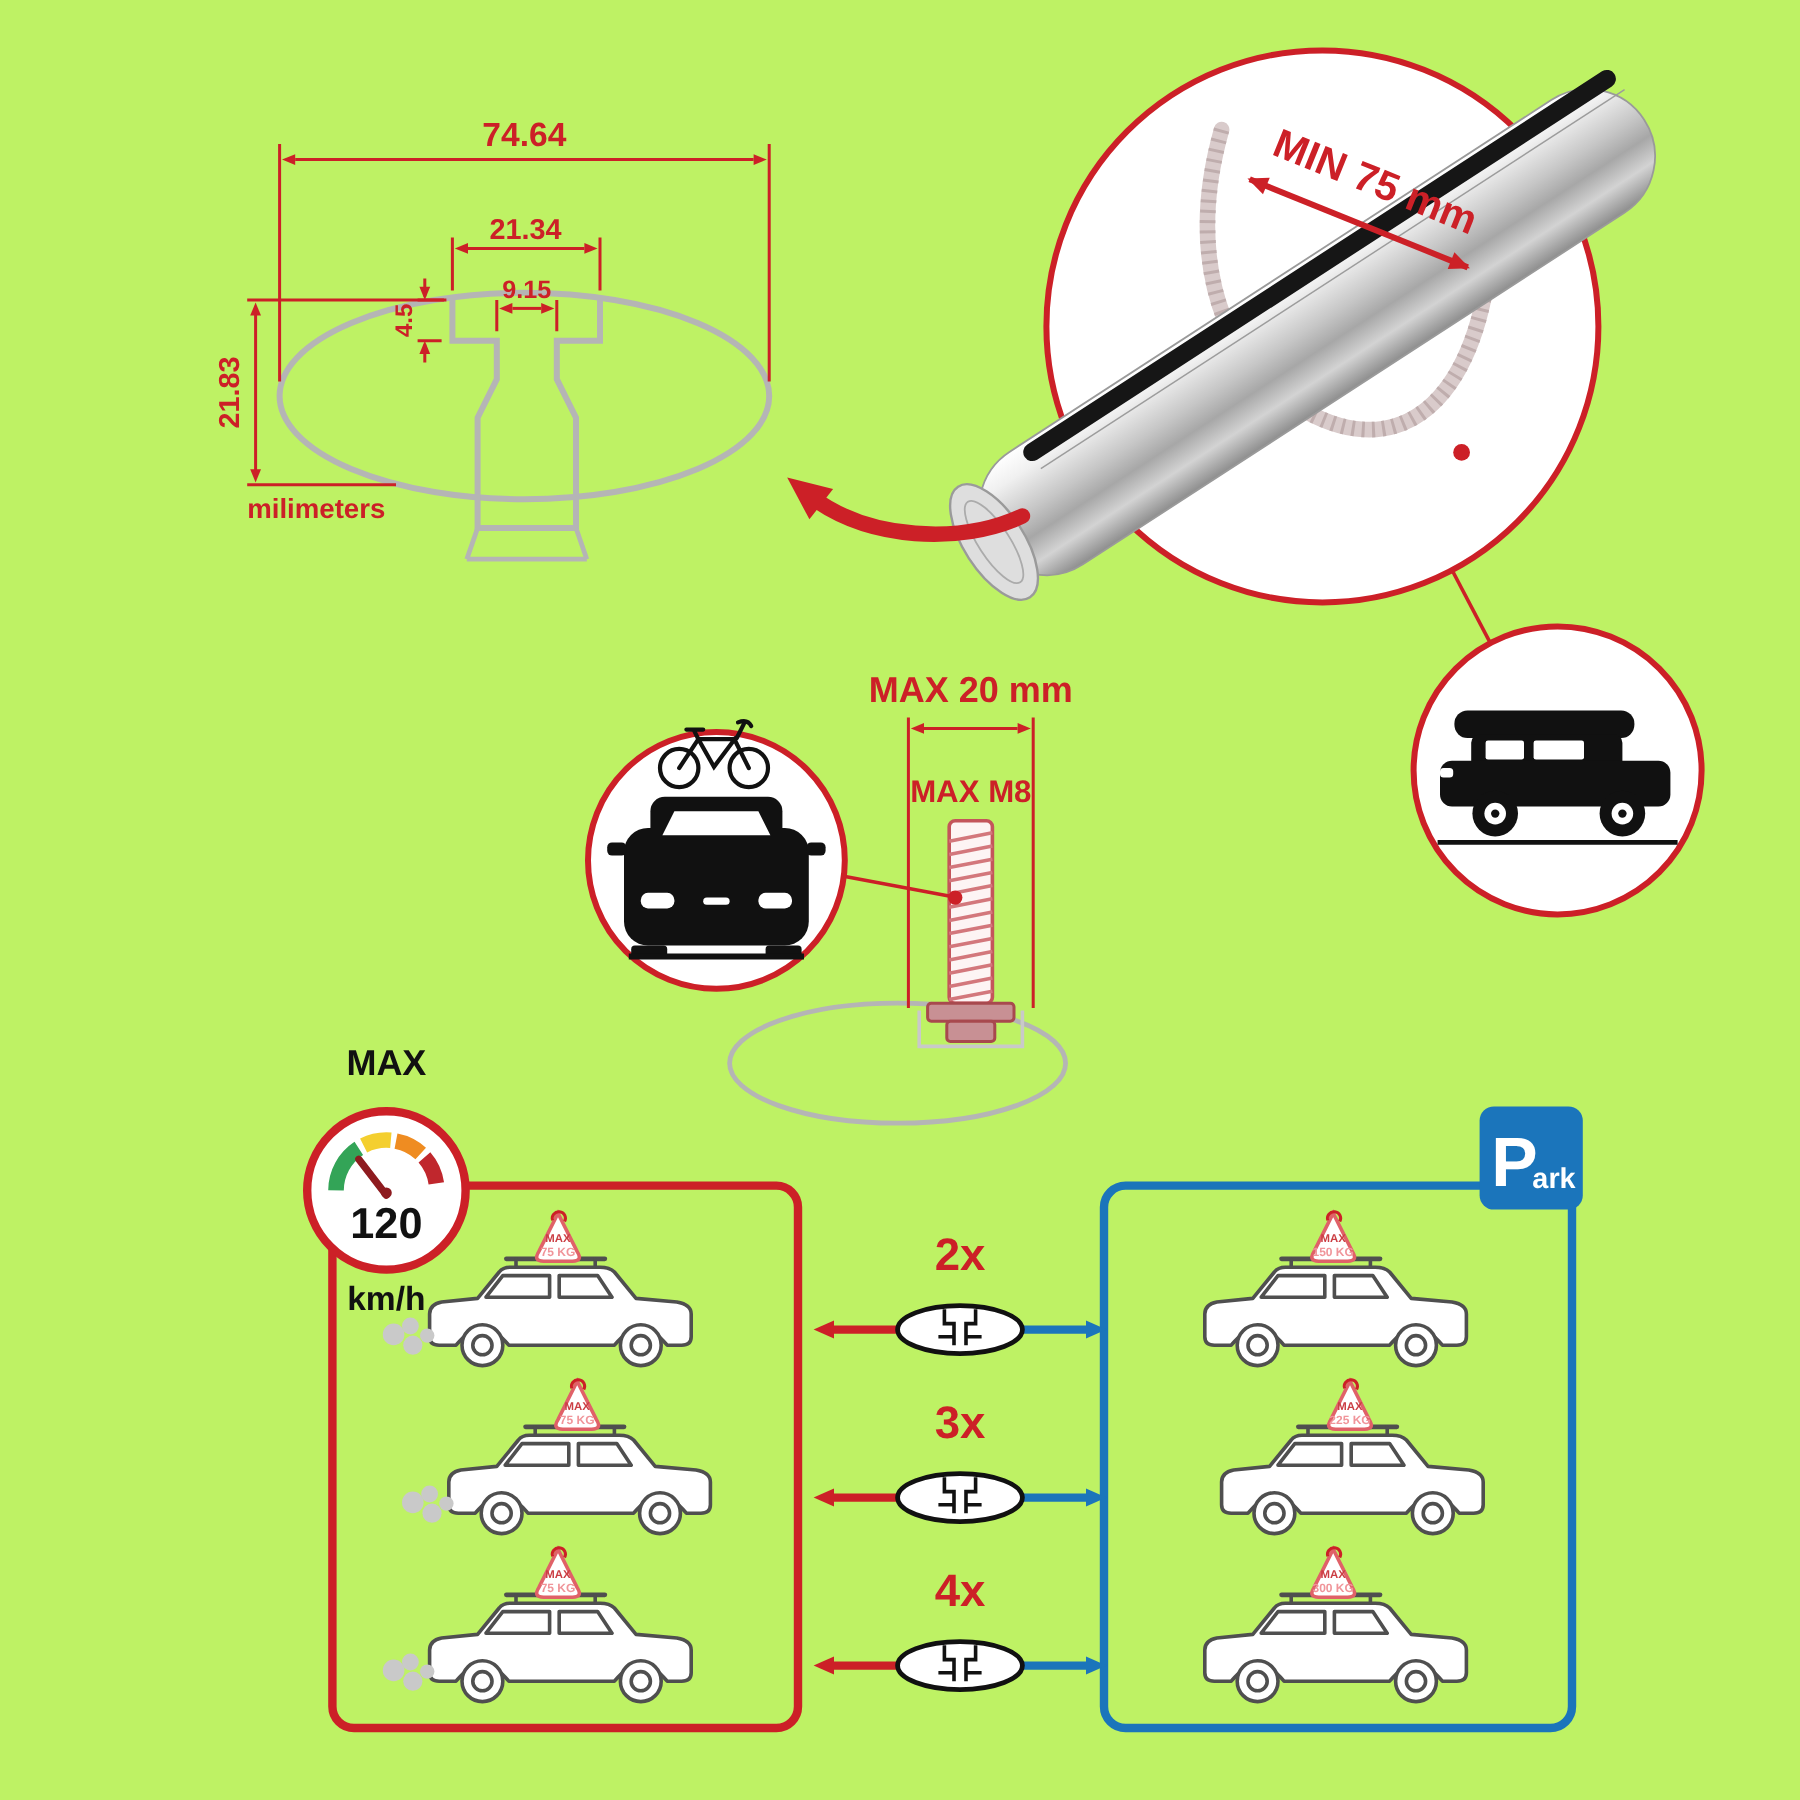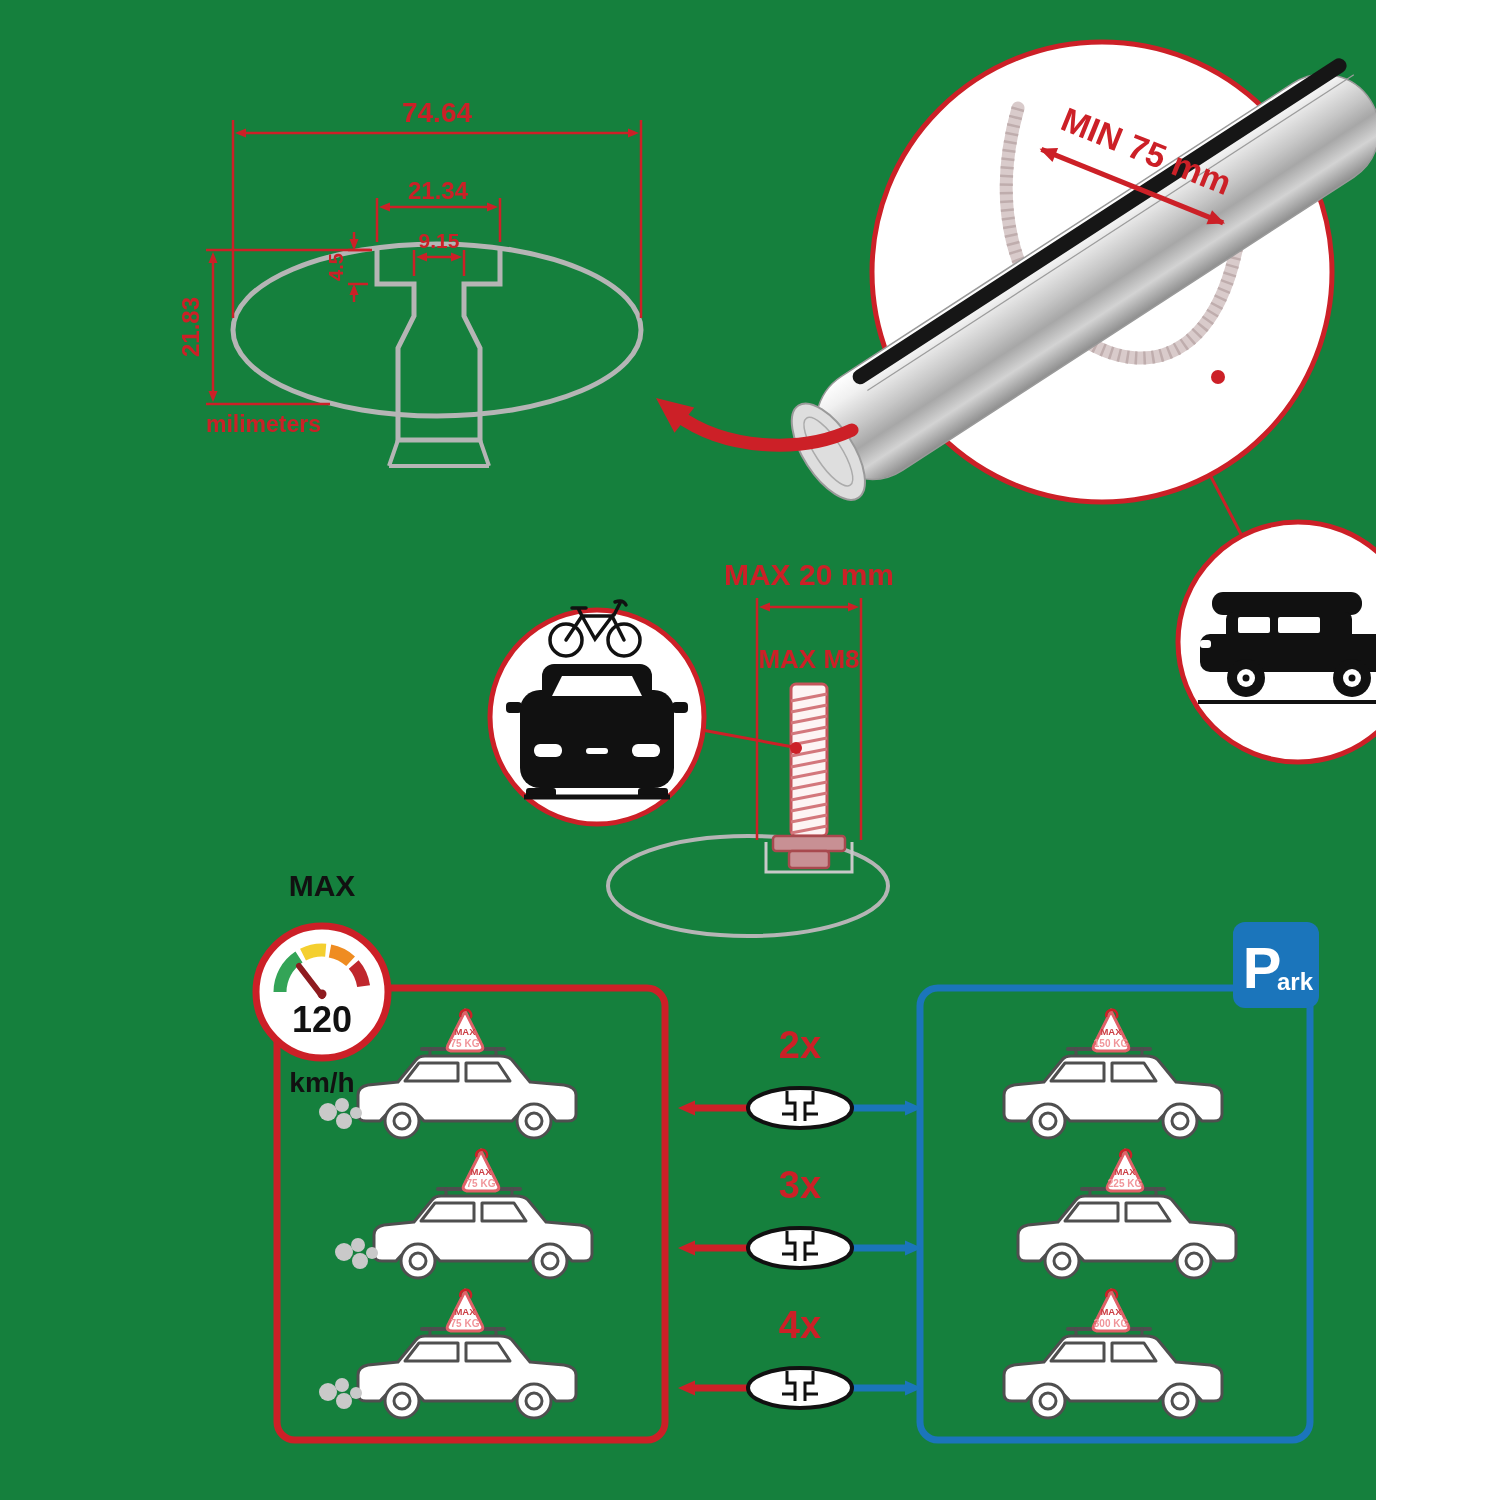--- a/index.html
+++ b/index.html
@@ -1,16 +1,16 @@
 <!DOCTYPE html>
 <html><head>
 <meta charset="utf-8">
 <style>
   html,body{margin:0;padding:0;background:#fff;}
-  .canvas{position:relative;width:1376px;height:1500px;background:#15803d;overflow:hidden;}
+  .canvas{position:relative;width:1500px;height:1500px;background:#bef264;overflow:hidden;}
   svg text{font-family:"Liberation Sans","DejaVu Sans",sans-serif;}
   .dim-t{fill:#cc2027;font-weight:700;}
   .blk-t{fill:#111;font-weight:700;}
   .tri-max{fill:#cb3e44;font-weight:700;font-size:9.5px;text-anchor:middle;}
   .tri-load{fill:#f0959a;font-weight:700;font-size:10px;text-anchor:middle;}
   .mult{fill:#cc2027;font-weight:700;font-size:38px;text-anchor:middle;}
   .white-t{fill:#ffffff;font-weight:700;}
 </style>
 </head>
 <body>

